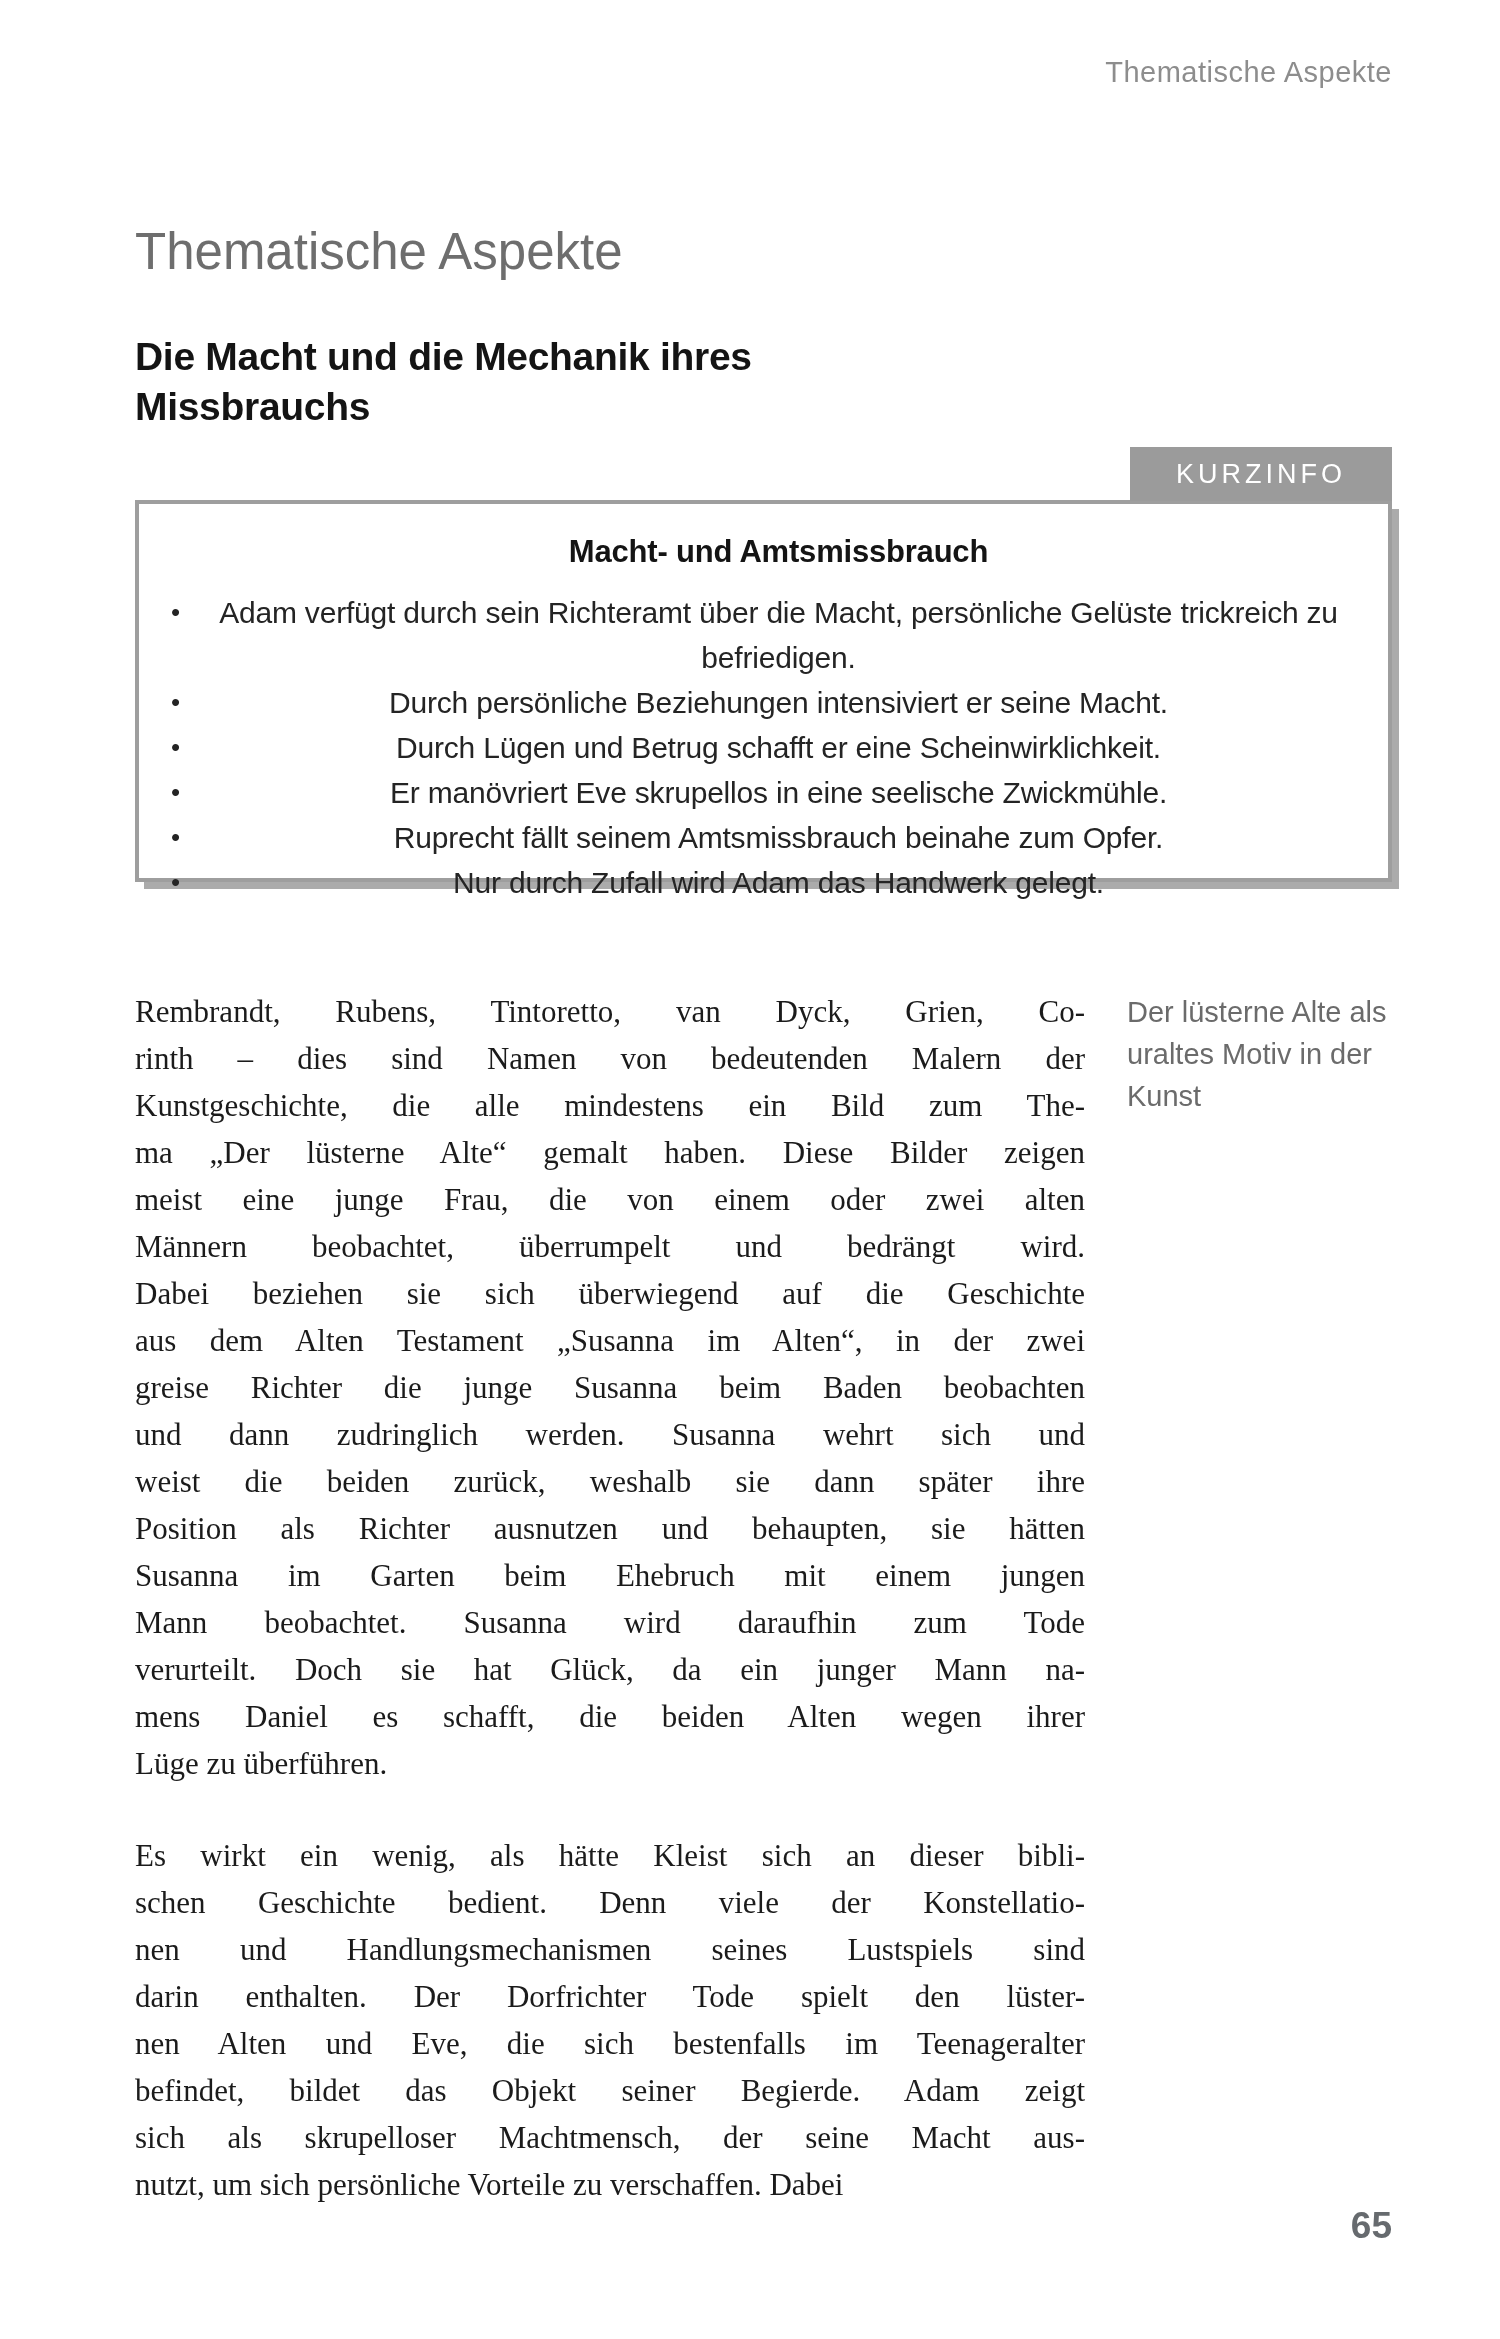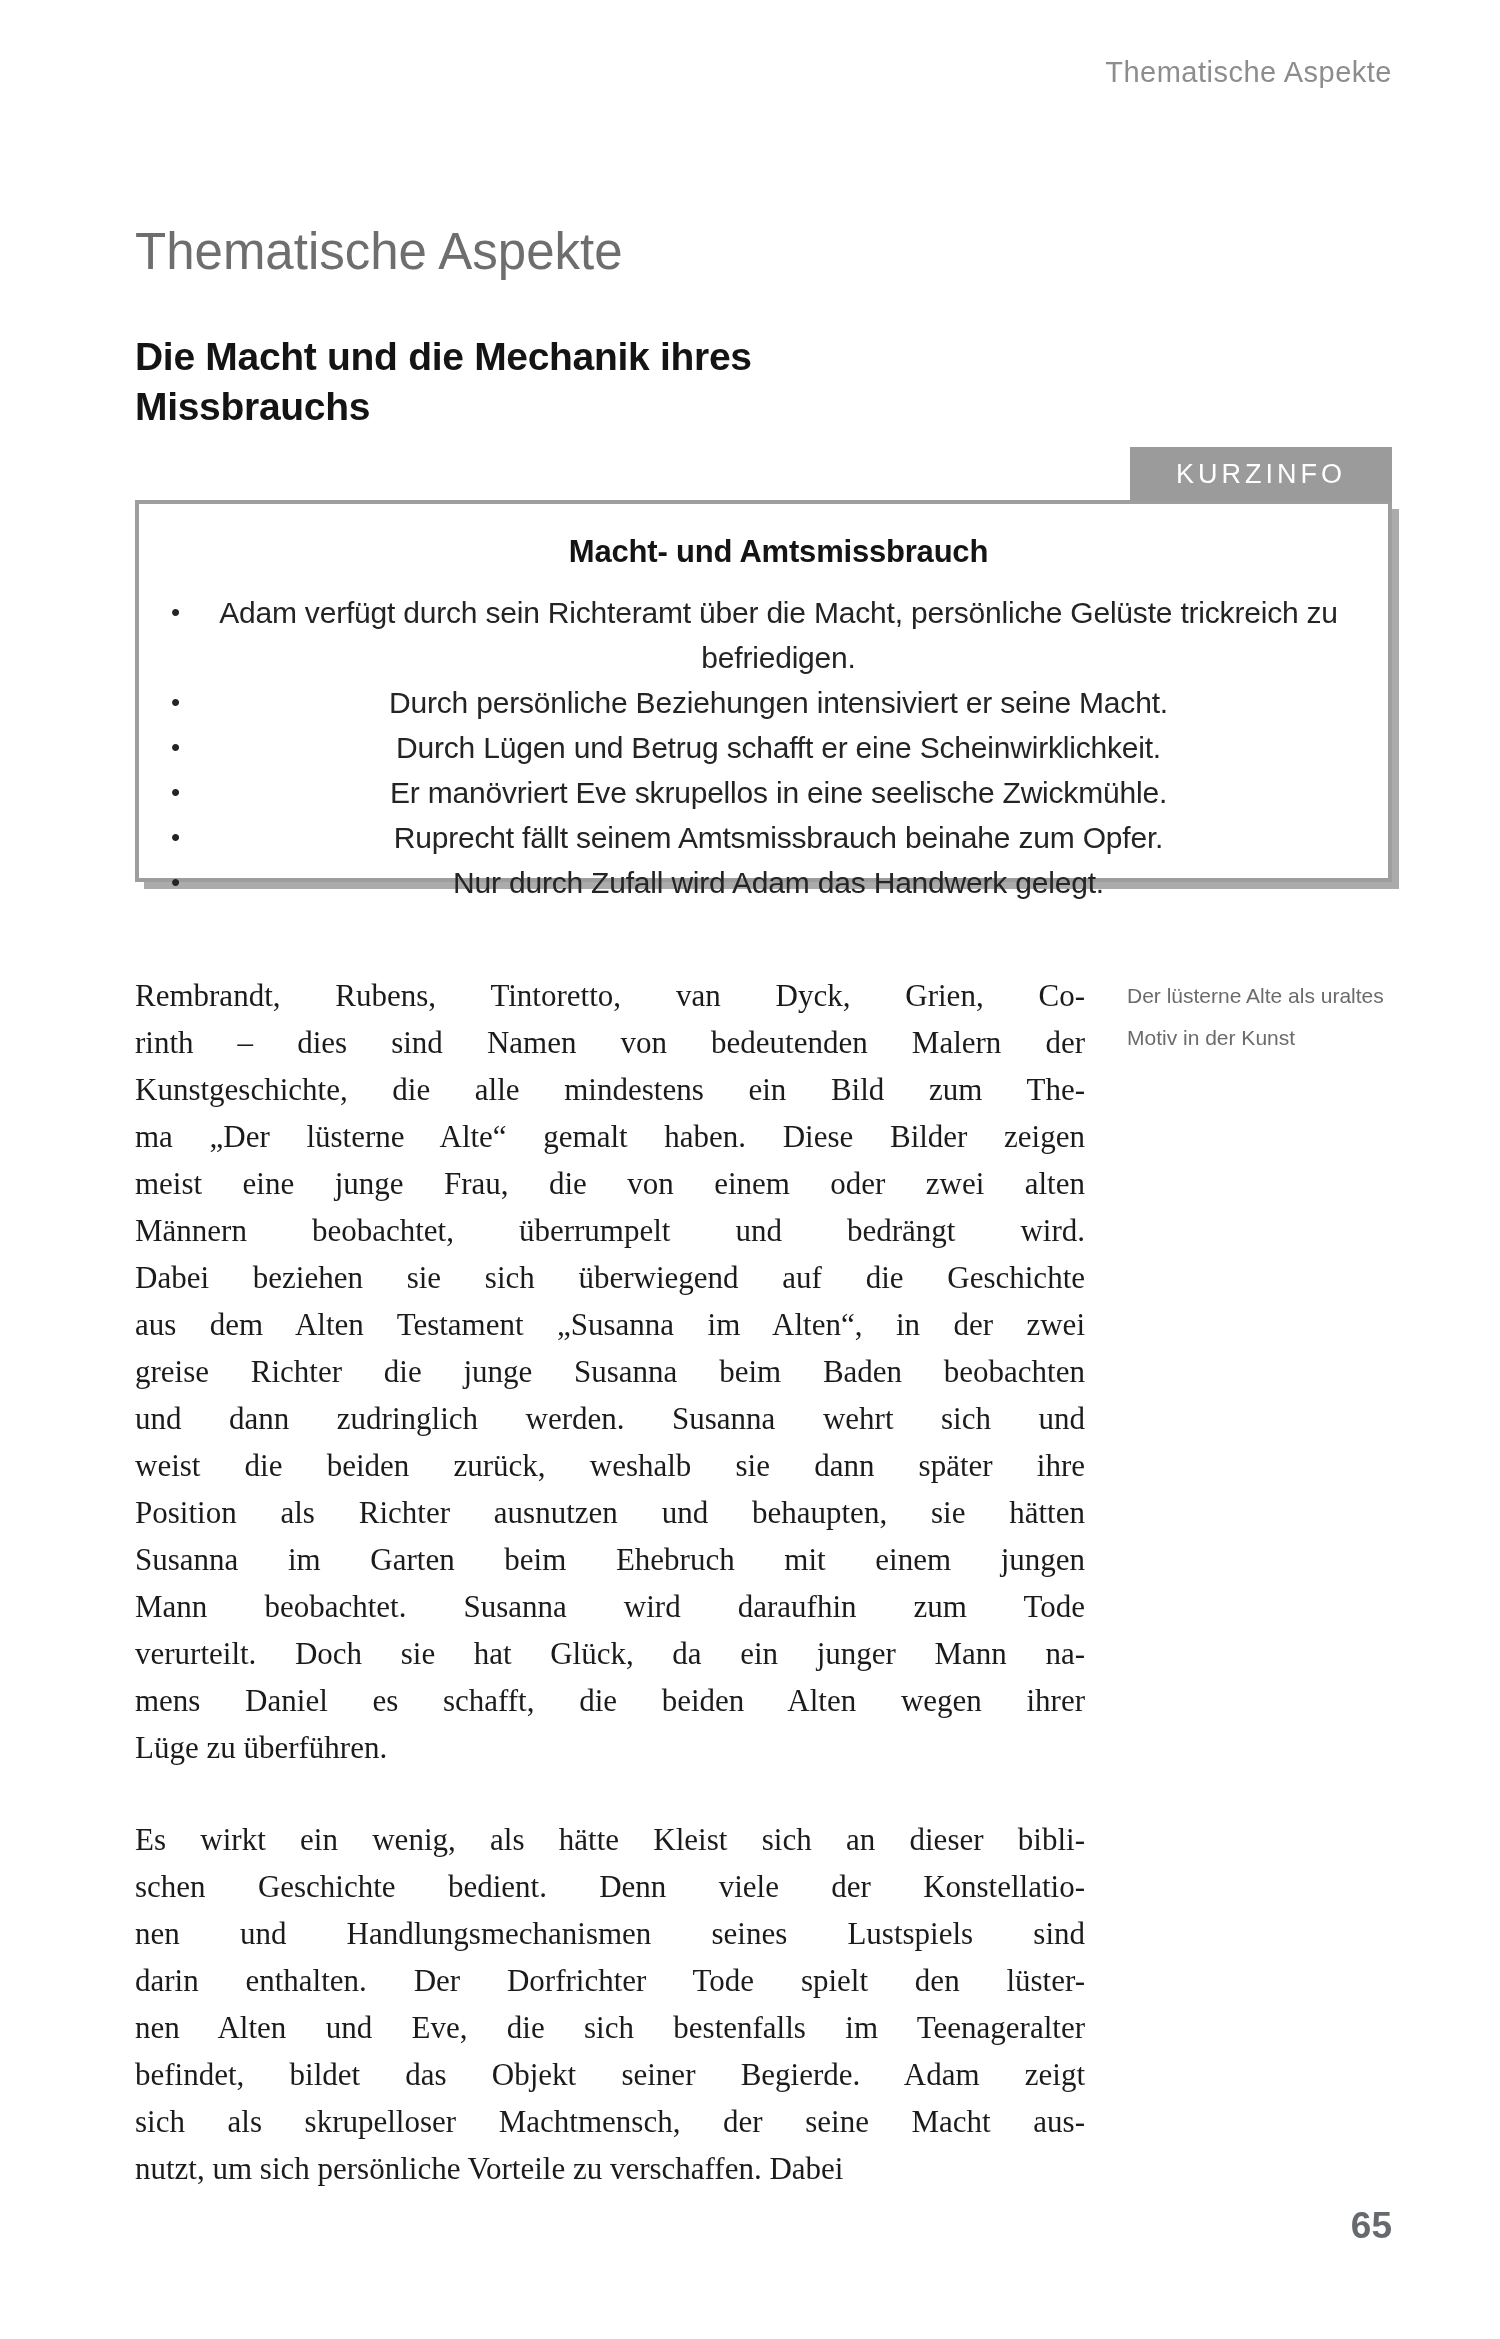--- a/index.html
+++ b/index.html
@@ -72,38 +72,38 @@
     letter-spacing:-.2px;
   }
   .kurzinfo-list li .dot{
     position:absolute;left:-38px;top:0;
     font-size:26px;color:#242424;
   }
 
   .body-content{
     position:absolute;top:972px;left:135px;width:1260px;
   }
-  .pararow{display:flex;align-items:flex-start;}
+  .pararow{display:flex;align-items:flex-start;margin-top:16px;}
   .pararow + .pararow{margin-top:45px;flex-direction:column;}
   .para{
     width:950px;flex:0 0 950px;
     font-family:"Liberation Serif",serif;
     font-size:31px;line-height:47px;color:var(--text-black);
   }
   .bodyline{
     text-align:justify;
     text-align-last:justify;
     white-space:nowrap;
   }
   .bodyline.is-last{
     text-align-last:left;
   }
   .note{
     margin-left:42px;width:268px;flex:0 0 268px;
-    font-size:21px;line-height:42px;color:var(--note-gray);
+    font-size:29px;line-height:42px;color:var(--note-gray);
     padding-top:3px;
   }
 
   .page-number{
     position:absolute;top:2205px;left:135px;width:1257px;
     text-align:right;
     font-size:37px;font-weight:700;color:var(--pagenum-gray);
   }
 </style>
 </head>

